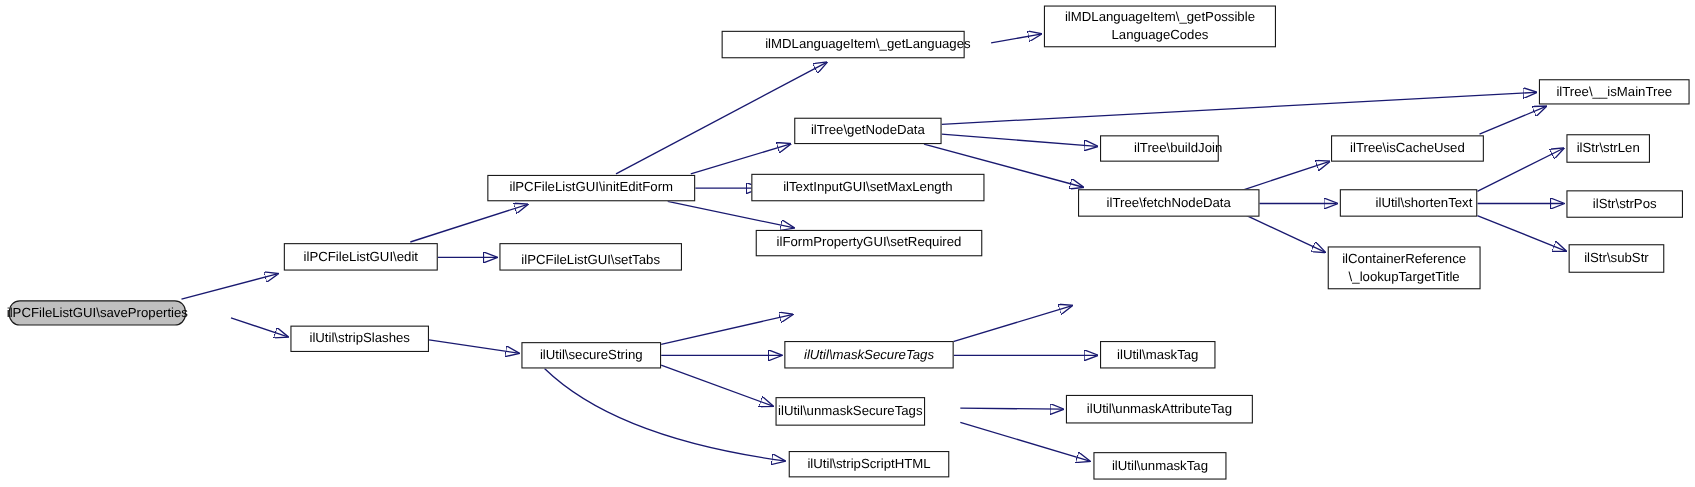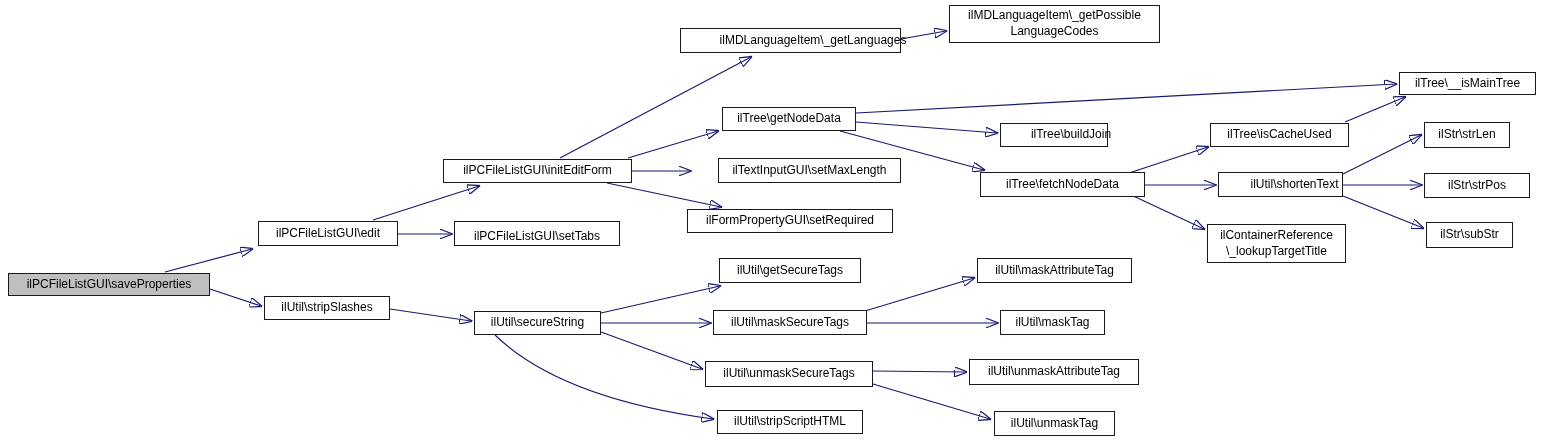--- a/index.html
+++ b/index.html
@@ -85,61 +85,61 @@
         <path d="M601,323 L710,323" marker-end="url(#arrow)"></path>
         <path d="M601,332 L702,369" marker-end="url(#arrow)"></path>
         <path d="M495,335 Q560,398 713,419" marker-end="url(#arrow)"></path>
         <path d="M865,311 L974,278" marker-end="url(#arrow)"></path>
         <path d="M867,323 L997,323" marker-end="url(#arrow)"></path>
         <path d="M873,371 L966,372" marker-end="url(#arrow)"></path>
         <path d="M873,384 L990,419" marker-end="url(#arrow)"></path>
       </g>
   </svg>
 
-<div class="node root" style="left: 8px; top: 273px; width: 202px; height: 23px;">
+<div class="node root" style="left: 8px; top: 273px; width: 161px; height: 23px; border-radius: 10px;">
       <div>ilPCFileListGUI\saveProperties</div>
     </div>
     <div class="node" style="left: 258px; top: 221px; width: 140px; height: 25px;">
       <div>ilPCFileListGUI\edit</div>
     </div>
     <div class="node" style="left: 454px; top: 221px; width: 166px; height: 25px; justify-content: flex-end;">
       <div>ilPCFileListGUI\setTabs</div>
     </div>
     <div class="node" style="left: 443px; top: 159px; width: 189px; height: 24px;">
       <div>ilPCFileListGUI\initEditForm</div>
     </div>
-    <div class="node" style="left: 680px; top: 28px; width: 221px; height: 25px; padding-left: 45px;">
+    <div class="node" style="left: 656px; top: 28px; width: 221px; height: 25px; padding-left: 45px;">
       <div>ilMDLanguageItem\_getLanguages</div>
     </div>
     <div class="node" style="left: 949px; top: 5px; width: 211px; height: 38px;">
       <div>ilMDLanguageItem\_getPossible</div>
       <div>LanguageCodes</div>
     </div>
     <div class="node" style="left: 722px; top: 107px; width: 134px; height: 24px;">
       <div>ilTree\getNodeData</div>
     </div>
-    <div class="node" style="left: 718px; top: 158px; width: 183px; height: 25px;">
+    <div class="node" style="left: 683px; top: 158px; width: 212px; height: 25px;">
       <div>ilTextInputGUI\setMaxLength</div>
     </div>
     <div class="node" style="left: 687px; top: 209px; width: 206px; height: 24px;">
       <div>ilFormPropertyGUI\setRequired</div>
     </div>
     <div class="node" style="left: 1000px; top: 123px; width: 108px; height: 24px; padding-left: 34px;">
       <div>ilTree\buildJoin</div>
     </div>
     <div class="node" style="left: 980px; top: 172px; width: 165px; height: 25px;">
       <div>ilTree\fetchNodeData</div>
     </div>
     <div class="node" style="left: 1399px; top: 72px; width: 137px; height: 23px;">
       <div>ilTree\__isMainTree</div>
     </div>
     <div class="node" style="left: 1210px; top: 123px; width: 139px; height: 24px;">
       <div>ilTree\isCacheUsed</div>
     </div>
-    <div class="node" style="left: 1424px; top: 122px; width: 86px; height: 26px;">
+    <div class="node" style="left: 1424px; top: 122px; width: 76px; height: 26px;">
       <div>ilStr\strLen</div>
     </div>
     <div class="node" style="left: 1218px; top: 172px; width: 125px; height: 25px; padding-left: 28px;">
       <div>ilUtil\shortenText</div>
     </div>
     <div class="node" style="left: 1424px; top: 173px; width: 106px; height: 25px;">
       <div>ilStr\strPos</div>
     </div>
     <div class="node" style="left: 1426px; top: 222px; width: 87px; height: 26px;">
       <div>ilStr\subStr</div>
@@ -147,33 +147,27 @@
     <div class="node" style="left: 1207px; top: 224px; width: 139px; height: 39px;">
       <div>ilContainerReference</div>
       <div>\_lookupTargetTitle</div>
     </div>
     <div class="node" style="left: 264px; top: 296px; width: 126px; height: 24px;">
       <div>ilUtil\stripSlashes</div>
     </div>
     <div class="node" style="left: 474px; top: 311px; width: 127px; height: 24px;">
       <div>ilUtil\secureString</div>
     </div>
-    <div class="node" style="left: 719px; top: 258px; width: 142px; height: 25px;">
-      <div>ilUtil\getSecureTags</div>
-    </div>
-    <div class="node" style="left: 713px; top: 310px; width: 154px; height: 25px;">
+    <div class="node" style="left: 713px; top: 310px; width: 154px; height: 25px; font-style: italic;">
       <div>ilUtil\maskSecureTags</div>
-    </div>
-    <div class="node" style="left: 977px; top: 258px; width: 155px; height: 25px;">
-      <div>ilUtil\maskAttributeTag</div>
     </div>
     <div class="node" style="left: 1000px; top: 310px; width: 105px; height: 25px;">
       <div>ilUtil\maskTag</div>
     </div>
-    <div class="node" style="left: 705px; top: 361px; width: 168px; height: 26px;">
+    <div class="node" style="left: 705px; top: 361px; width: 136px; height: 26px;">
       <div>ilUtil\unmaskSecureTags</div>
     </div>
     <div class="node" style="left: 717px; top: 410px; width: 146px; height: 24px;">
       <div>ilUtil\stripScriptHTML</div>
     </div>
     <div class="node" style="left: 969px; top: 359px; width: 170px; height: 26px;">
       <div>ilUtil\unmaskAttributeTag</div>
     </div>
     <div class="node" style="left: 994px; top: 411px; width: 121px; height: 25px;">
       <div>ilUtil\unmaskTag</div>

